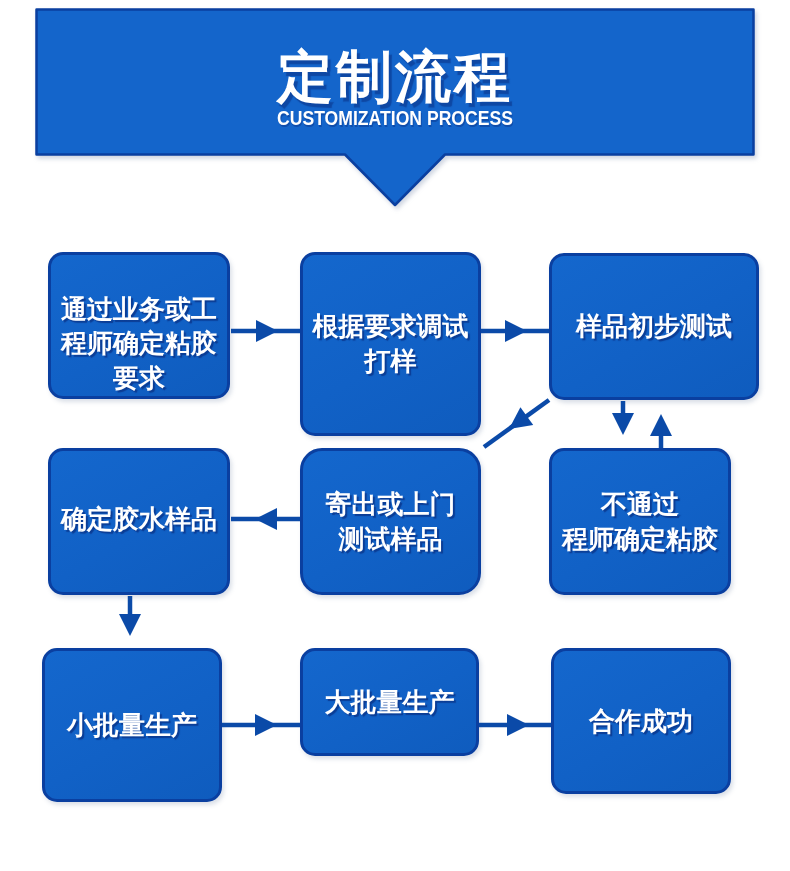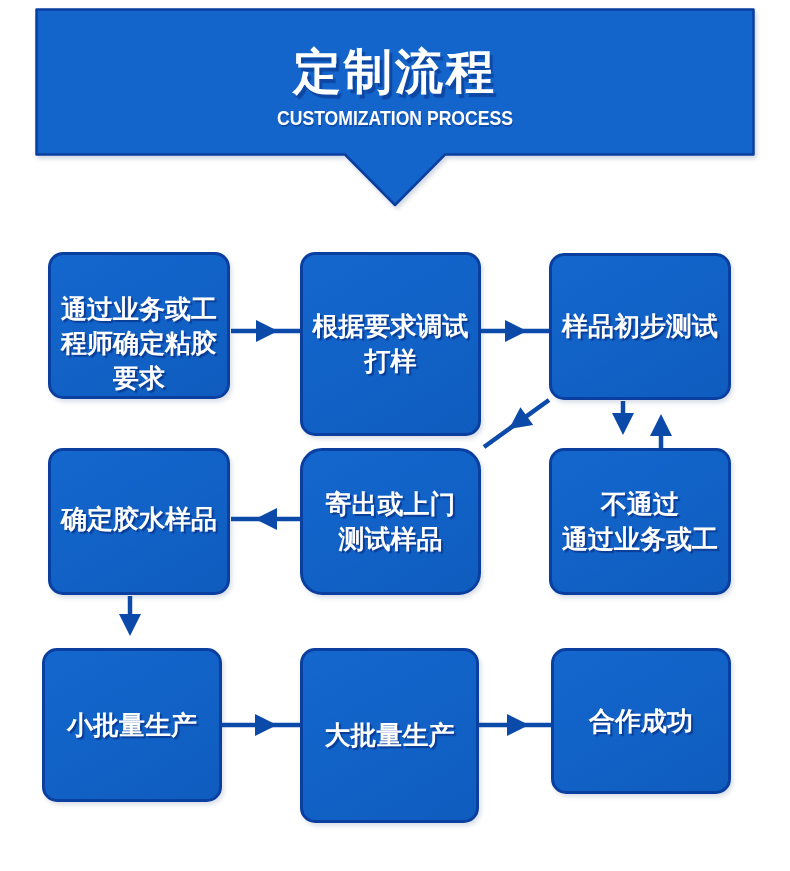--- a/index.html
+++ b/index.html
@@ -7,21 +7,21 @@
     width:790px;height:871px;position:relative;background:#ffffff;
     font-family:"Liberation Sans","DejaVu Sans",sans-serif;
     overflow:hidden;
   }
 
   
   .banner{position:absolute;left:35px;top:8px;width:720px;height:205px;}
   .banner svg{position:absolute;left:0;top:0;filter:drop-shadow(2px 3px 2px rgba(90,110,150,0.28));}
   .banner-title{
     position:absolute;left:0;top:32px;width:720px;text-align:center;
-    font-size:48px;font-weight:bold;color:#ffffff;letter-spacing:3px;
+    font-size:56px;font-weight:bold;color:#ffffff;letter-spacing:3px;
     text-shadow:3px 4px 1px rgba(9,48,132,0.55);
     white-space:nowrap;
   }
   .banner-subtitle{
     position:absolute;left:0;top:99px;width:720px;text-align:center;
     font-size:20px;font-weight:700;color:#ffffff;letter-spacing:0px;
     transform:scaleX(0.88);transform-origin:50% 50%;
     text-shadow:1px 2px 0 rgba(9,48,132,0.45);
     white-space:nowrap;
   }
@@ -35,26 +35,26 @@
     box-shadow:2px 3px 4px rgba(110,130,165,0.25);
   }
   .node-label{
     color:#ffffff;font-weight:bold;font-size:26px;line-height:1.34;
     text-align:center;white-space:pre-line;
     text-shadow:2px 2px 1px rgba(9,48,132,0.75);
     padding:0 4px;
   }
   #n1{left:48px;top:252px;width:182px;height:147px;align-items:flex-end;}
   #n2{left:300px;top:252px;width:181px;height:184px;}
-  #n3{left:549px;top:253px;width:182px;height:147px;}
+  #n3{left:549px;top:253px;width:210px;height:147px;}
   #n4{left:48px;top:448px;width:182px;height:147px;font-family:Liberation Mono, monospace;}
   #n5{left:300px;top:448px;width:181px;height:147px;border-radius:22px;}
   #n6{left:549px;top:448px;width:182px;height:147px;}
   #n7{left:42px;top:648px;width:180px;height:154px;}
-  #n8{left:300px;top:648px;width:179px;height:175px;}
+  #n8{left:300px;top:648px;width:179px;height:108px;}
   #n9{left:551px;top:648px;width:180px;height:146px;}
 
   
   .arrows{position:absolute;left:0;top:0;width:790px;height:871px;pointer-events:none;}
   .arrows line{stroke:#0b4aa8;stroke-width:4.5;}
   .arrows polygon{fill:#0b4aa8;}
 </style>
 </head>
 <body>
 
@@ -80,21 +80,21 @@
 </div>
 <div class="node" id="n4">
   <span class="node-label">确定胶水样品</span>
 </div>
 <div class="node" id="n5">
   <span class="node-label">寄出或上门
 测试样品</span>
 </div>
 <div class="node" id="n6">
   <span class="node-label">不通过
-通过业务或工</span>
+程师确定粘胶</span>
 </div>
 <div class="node" id="n7">
   <span class="node-label">小批量生产</span>
 </div>
 <div class="node" id="n8">
   <span class="node-label">大批量生产</span>
 </div>
 <div class="node" id="n9">
   <span class="node-label">合作成功</span>
 </div>

